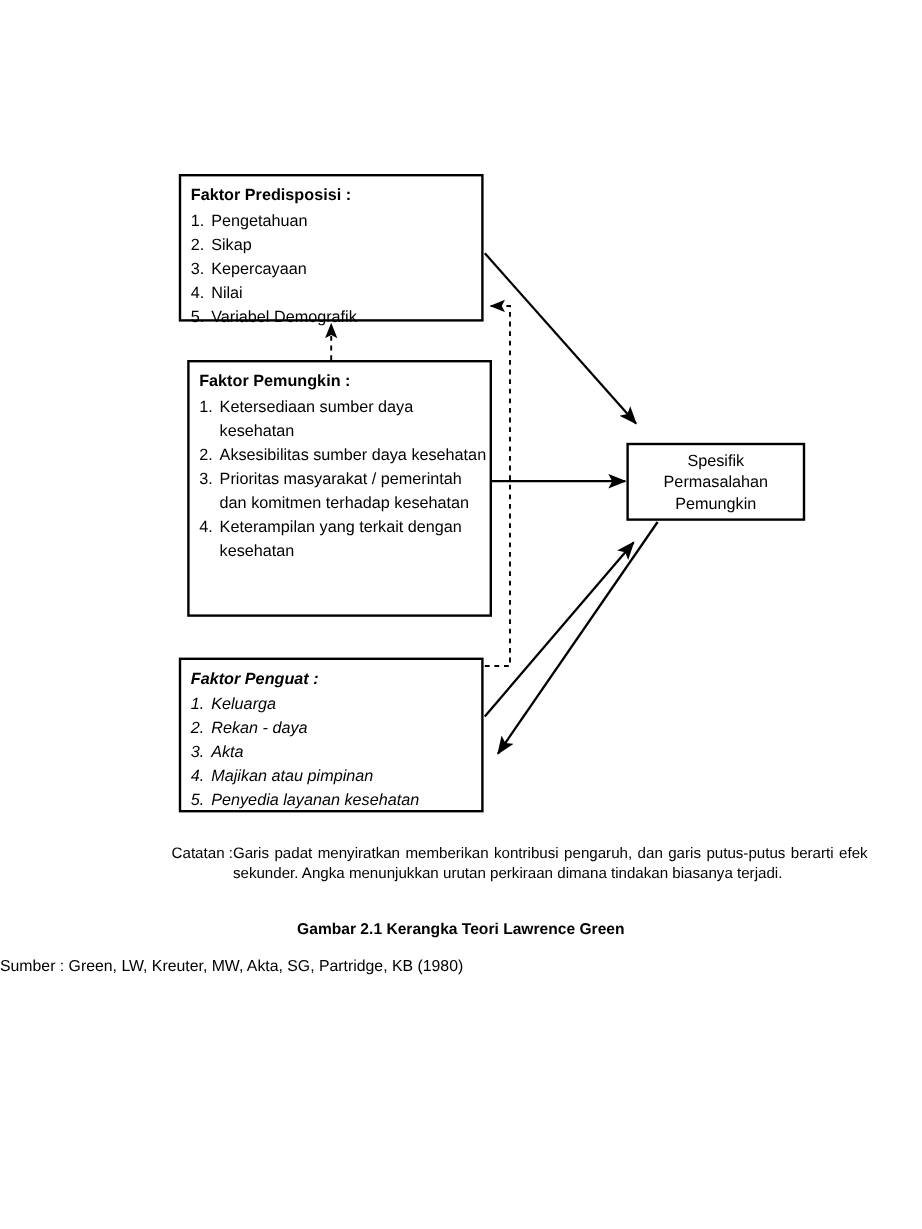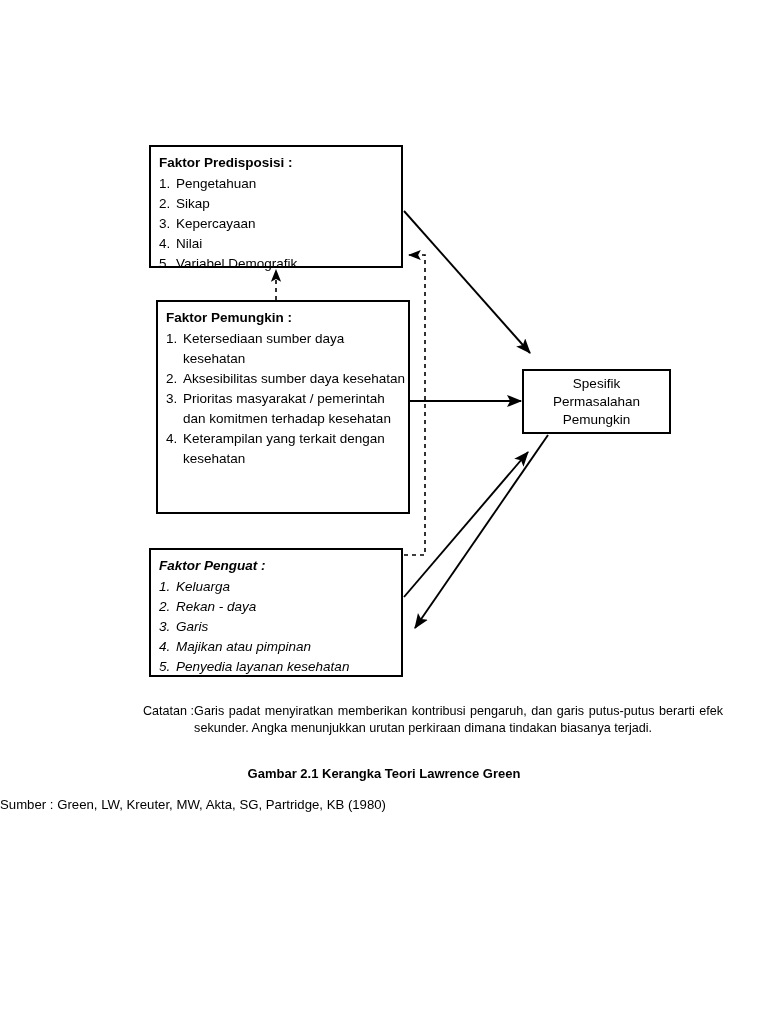--- a/index.html
+++ b/index.html
@@ -235,21 +235,21 @@
       <li class="item-row">
         <span class="item-num">1.</span>
         <span class="item-text">Keluarga</span>
       </li>
       <li class="item-row">
         <span class="item-num">2.</span>
         <span class="item-text">Rekan - daya</span>
       </li>
       <li class="item-row">
         <span class="item-num">3.</span>
-        <span class="item-text">Garis</span>
+        <span class="item-text">Akta</span>
       </li>
       <li class="item-row">
         <span class="item-num">4.</span>
         <span class="item-text">Majikan atau pimpinan</span>
       </li>
       <li class="item-row">
         <span class="item-num">5.</span>
         <span class="item-text">Penyedia layanan kesehatan</span>
       </li>
     </ul>

